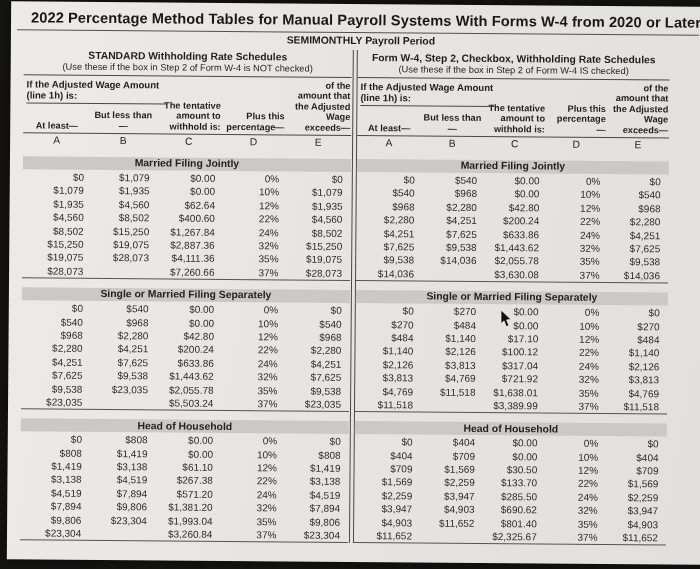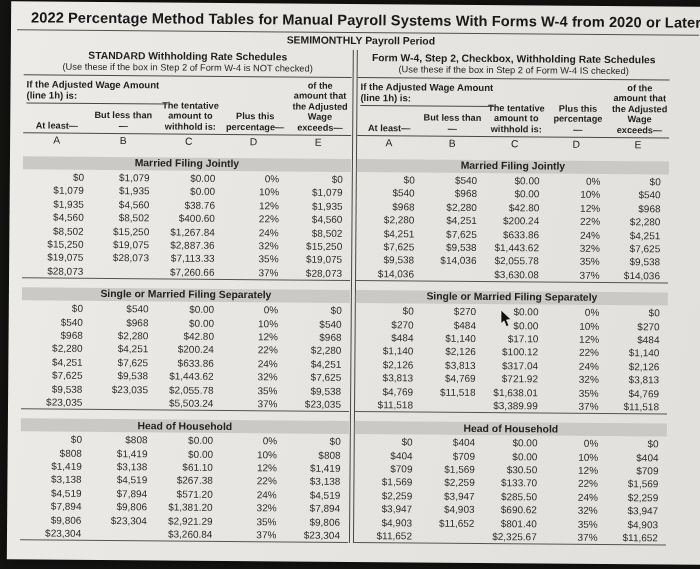--- a/index.html
+++ b/index.html
@@ -46,21 +46,21 @@
   .grid5 { display: grid; grid-template-columns: 20.5% 20% 20% 19.5% 20%; }
 
   .colhead { position: relative; height: 58px; align-items: end; border-bottom: 1px solid #4a4843; }
   .wage-label {
     position: absolute; top: 3px; left: 3px; width: 43%;
     font-weight: bold; font-size: 9.6px; line-height: 1.15;
     border-bottom: 1px solid #4a4843; padding-bottom: 2px;
   }
   .colcell { font-weight: bold; font-size: 9.2px; line-height: 1.14; padding: 0 1px 2px 4px; }
   .c0, .c1 { text-align: center; padding-left: 1px; }
-  .c2, .c3, .c4 { text-align: center; }
+  .c2, .c3, .c4 { text-align: right; }
 
   .letters { font-size: 10.3px; text-align: center; padding: 1px 0 2px; }
 
   .section { margin-top: 9px; }
   .section:first-of-type { margin-top: 3px; }
   .band {
     height: 13px; background: #cbc9c5;
     display: flex; align-items: center; justify-content: center;
     font-weight: bold; font-size: 10.4px; line-height: 1; color: #222;
   }
@@ -117,21 +117,21 @@
             <div class="row grid5">
               <div class="cell">$1,079</div>
               <div class="cell">$1,935</div>
               <div class="cell">$0.00</div>
               <div class="cell">10%</div>
               <div class="cell">$1,079</div>
             </div>
             <div class="row grid5">
               <div class="cell">$1,935</div>
               <div class="cell">$4,560</div>
-              <div class="cell">$38.76</div>
+              <div class="cell">$62.64</div>
               <div class="cell">12%</div>
               <div class="cell">$1,935</div>
             </div>
             <div class="row grid5">
               <div class="cell">$4,560</div>
               <div class="cell">$8,502</div>
               <div class="cell">$400.60</div>
               <div class="cell">22%</div>
               <div class="cell">$4,560</div>
             </div>
@@ -145,21 +145,21 @@
             <div class="row grid5">
               <div class="cell">$15,250</div>
               <div class="cell">$19,075</div>
               <div class="cell">$2,887.36</div>
               <div class="cell">32%</div>
               <div class="cell">$15,250</div>
             </div>
             <div class="row grid5">
               <div class="cell">$19,075</div>
               <div class="cell">$28,073</div>
-              <div class="cell">$7,113.33</div>
+              <div class="cell">$4,111.36</div>
               <div class="cell">35%</div>
               <div class="cell">$19,075</div>
             </div>
             <div class="row grid5">
               <div class="cell">$28,073</div>
               <div class="cell"></div>
               <div class="cell">$7,260.66</div>
               <div class="cell">37%</div>
               <div class="cell">$28,073</div>
             </div>
@@ -271,21 +271,21 @@
             <div class="row grid5">
               <div class="cell">$7,894</div>
               <div class="cell">$9,806</div>
               <div class="cell">$1,381.20</div>
               <div class="cell">32%</div>
               <div class="cell">$7,894</div>
             </div>
             <div class="row grid5">
               <div class="cell">$9,806</div>
               <div class="cell">$23,304</div>
-              <div class="cell">$2,921.29</div>
+              <div class="cell">$1,993.04</div>
               <div class="cell">35%</div>
               <div class="cell">$9,806</div>
             </div>
             <div class="row grid5">
               <div class="cell">$23,304</div>
               <div class="cell"></div>
               <div class="cell">$3,260.84</div>
               <div class="cell">37%</div>
               <div class="cell">$23,304</div>
             </div>

